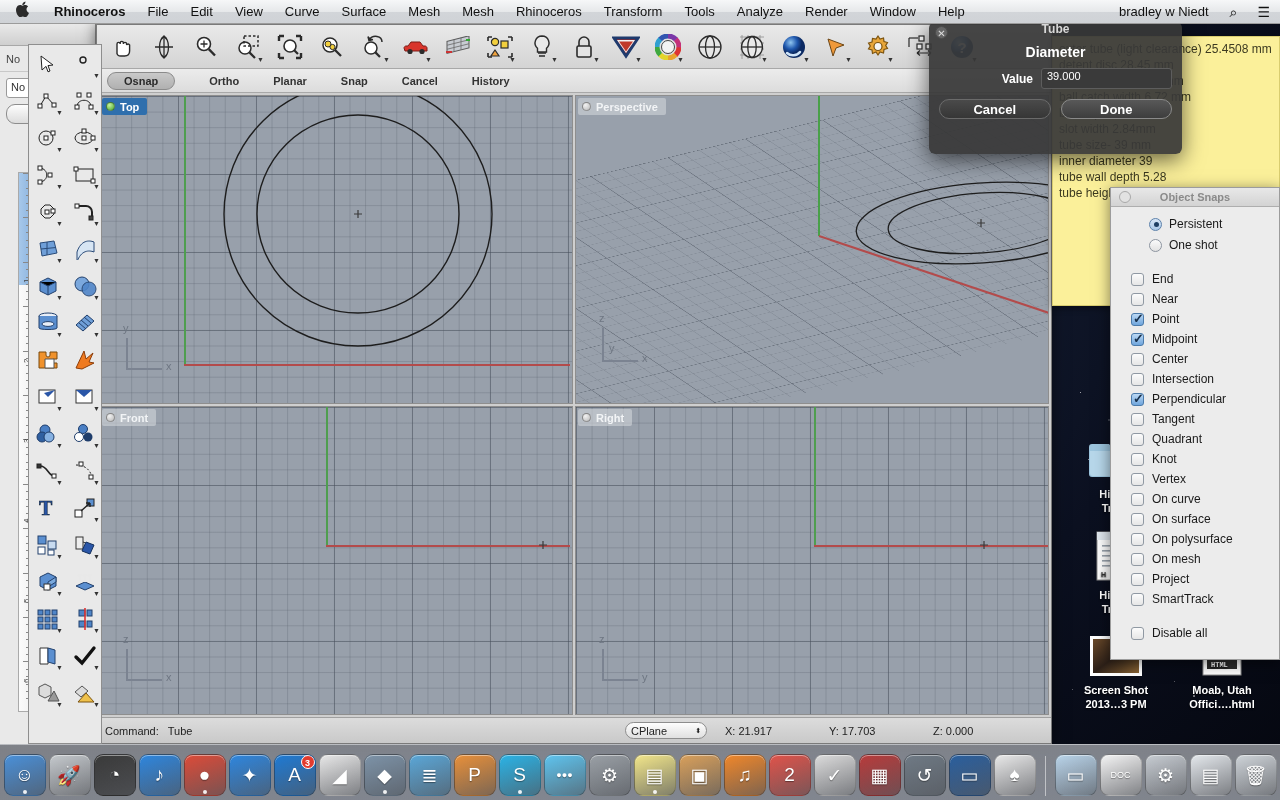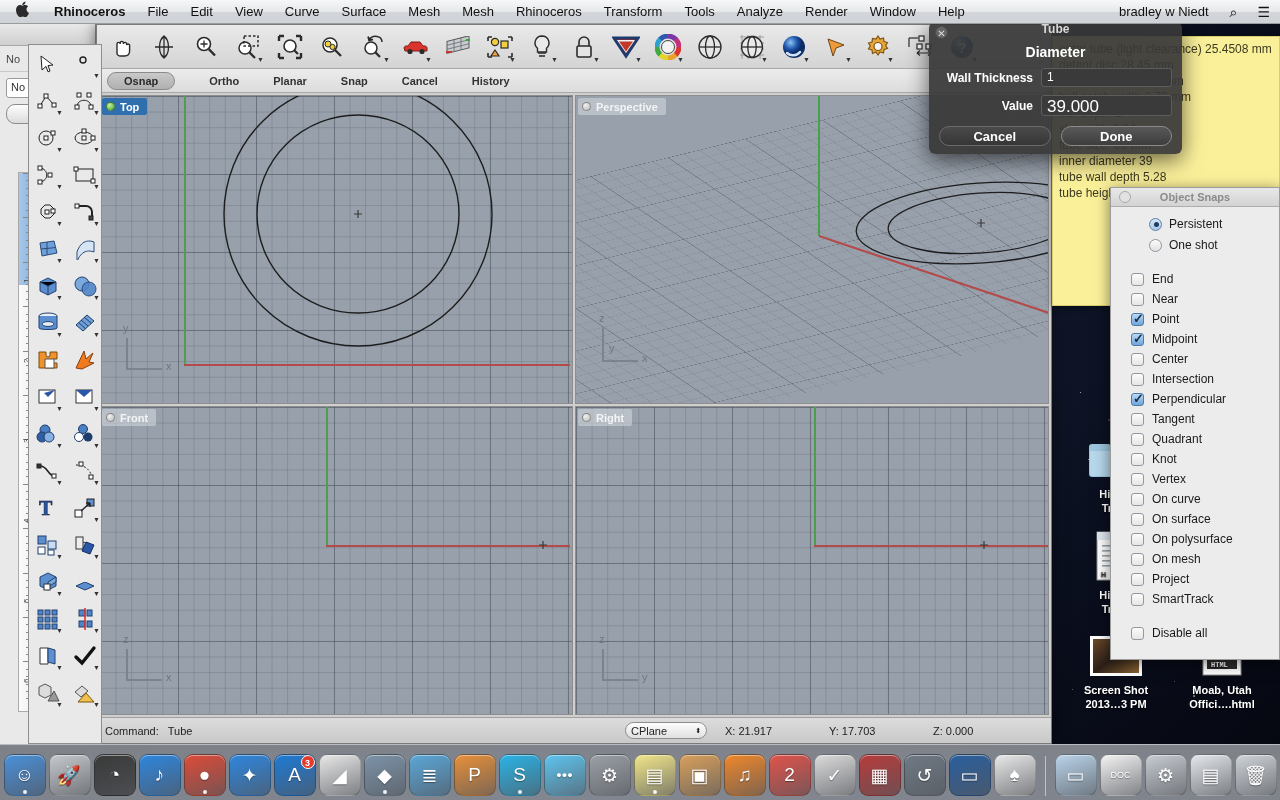--- a/index.html
+++ b/index.html
@@ -166,21 +166,21 @@
   #tube .tbar .ttl{ position:absolute; left:0; right:0; text-align:center; font-size:12px; color:#d8d8d8; font-weight:bold;}
   #tube .closeb{ position:absolute; left:6px; top:4px; width:13px; height:13px; border-radius:50%;
     background:#666; color:#ddd; font-size:10px; line-height:13px; text-align:center; border:1px solid #4a4a4a;}
   #tube .diam{ text-align:center; font-weight:bold; font-size:14px; margin-top:2px; }
   #tube .frm{ display:flex; align-items:center; margin-top:8px; padding:0 10px; }
   #tube .lbl{ width:102px; text-align:right; font-size:12px; font-weight:bold; padding-right:8px; }
   #tube .inp{
     flex:1; height:19px; background:#3a3a3a; border:1px solid #5d5d5d; border-radius:3px;
     color:#fff; font-size:12px; padding:1px 5px; font-family:"Liberation Sans",sans-serif;
   }
-  #tube .inp.big{ font-size:17px; height:21px; }
+  #tube .inp.big{ font-size:11px; height:21px; }
   #tube .btns{ display:flex; gap:10px; justify-content:center; margin-top:10px; padding:0 10px;}
   #tube .btn{
     flex:1; height:20px; border-radius:10px; border:1px solid #6a6a6a;
     background:linear-gradient(#4a4a4a,#363636); color:#fff; font-size:13px; font-weight:bold;
     display:flex; align-items:center; justify-content:center;
   }
   #tube .btn.def{ background:linear-gradient(#585858,#3d3d3d); border-color:#8a8a8a; }
 
   
   #osnap{
@@ -1236,24 +1236,20 @@
   </div>
 </div>
 
 <div id="tube">
   <div class="tbar">
     <div class="closeb">✕</div>
     <div class="ttl">Tube</div>
   </div>
   <div class="diam">Diameter</div>
   <div class="frm">
-    <div class="lbl">Wall Thickness</div>
-    <div class="inp">1</div>
-  </div>
-  <div class="frm">
     <div class="lbl">Value</div>
     <div class="inp big">39.000</div>
   </div>
   <div class="btns">
     <div class="btn">Cancel</div>
     <div class="btn def">Done</div>
   </div>
 </div>
 
 <div id="dock">

